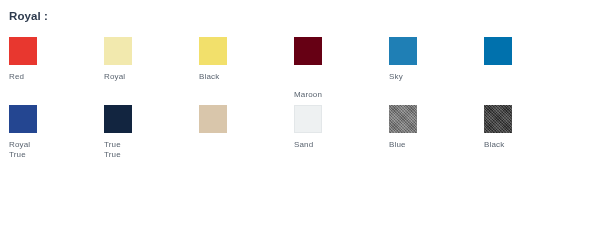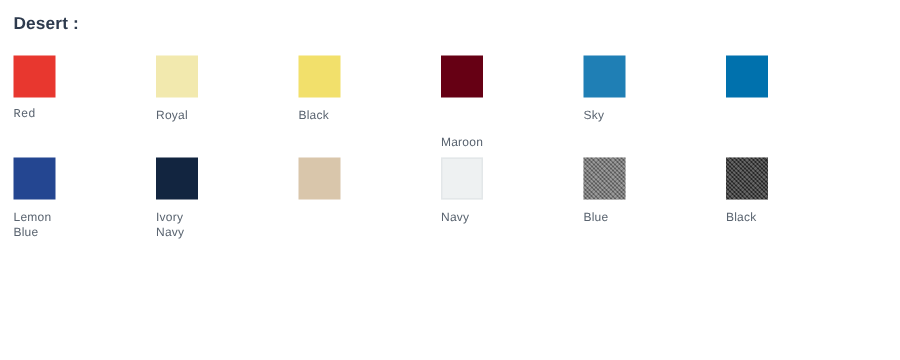--- a/index.html
+++ b/index.html
@@ -79,26 +79,26 @@
   .swatch-label.nowrap {
     word-spacing: normal;
     white-space: nowrap;
   }
 </style>
 </head>
 <body>
 
 <div class="color-picker" style="background: rgb(255, 255, 255);">
 
-  <div class="section-title" style="color: rgb(46, 59, 78);">Desert :</div>
+  <div class="section-title" style="color: rgb(46, 59, 78);">Royal :</div>
 
   <div class="swatch-grid">
       <div class="swatch-cell">
         <div class="swatch-chip" style="background-color: rgb(232, 55, 47);"></div>
-        <div class="swatch-label" style="color: rgb(90, 100, 112); font-family: Liberation Mono, monospace;">Red</div>
+        <div class="swatch-label" style="color: rgb(90, 100, 112);">Red</div>
       </div>
       <div class="swatch-cell">
         <div class="swatch-chip" style="background-color: rgb(242, 233, 174);"></div>
         <div class="swatch-label" style="color: rgb(90, 100, 112);">Royal</div>
       </div>
       <div class="swatch-cell">
         <div class="swatch-chip" style="background-color: rgb(242, 224, 107);"></div>
         <div class="swatch-label" style="color: rgb(90, 100, 112);">Black</div>
       </div>
       <div class="swatch-cell">
@@ -107,32 +107,32 @@
       </div>
       <div class="swatch-cell">
         <div class="swatch-chip" style="background-color: rgb(31, 127, 181);"></div>
         <div class="swatch-label" style="color: rgb(90, 100, 112);">Sky</div>
       </div>
       <div class="swatch-cell">
         <div class="swatch-chip" style="background-color: rgb(0, 113, 173);"></div>
       </div>
       <div class="swatch-cell">
         <div class="swatch-chip" style="background-color: rgb(36, 70, 145);"></div>
-        <div class="swatch-label" style="color: rgb(90, 100, 112);">Lemon Blue</div>
+        <div class="swatch-label" style="color: rgb(90, 100, 112);">Royal True</div>
       </div>
       <div class="swatch-cell">
         <div class="swatch-chip" style="background-color: rgb(18, 37, 64);"></div>
-        <div class="swatch-label" style="color: rgb(90, 100, 112);">Ivory Navy</div>
+        <div class="swatch-label" style="color: rgb(90, 100, 112);">True True</div>
       </div>
       <div class="swatch-cell">
         <div class="swatch-chip" style="background-color: rgb(217, 198, 171);"></div>
       </div>
       <div class="swatch-cell">
         <div class="swatch-chip bordered" style="background-color: rgb(238, 241, 242);"></div>
-        <div class="swatch-label nowrap" style="color: rgb(90, 100, 112);">Navy</div>
+        <div class="swatch-label nowrap" style="color: rgb(90, 100, 112);">Sand</div>
       </div>
       <div class="swatch-cell">
         <div class="swatch-chip textured" style="background-color: rgb(120, 120, 120);"></div>
         <div class="swatch-label nowrap" style="color: rgb(90, 100, 112);">Blue</div>
       </div>
       <div class="swatch-cell">
         <div class="swatch-chip textured" style="background-color: rgb(51, 51, 51);"></div>
         <div class="swatch-label nowrap" style="color: rgb(90, 100, 112);">Black</div>
       </div>
     </div>

